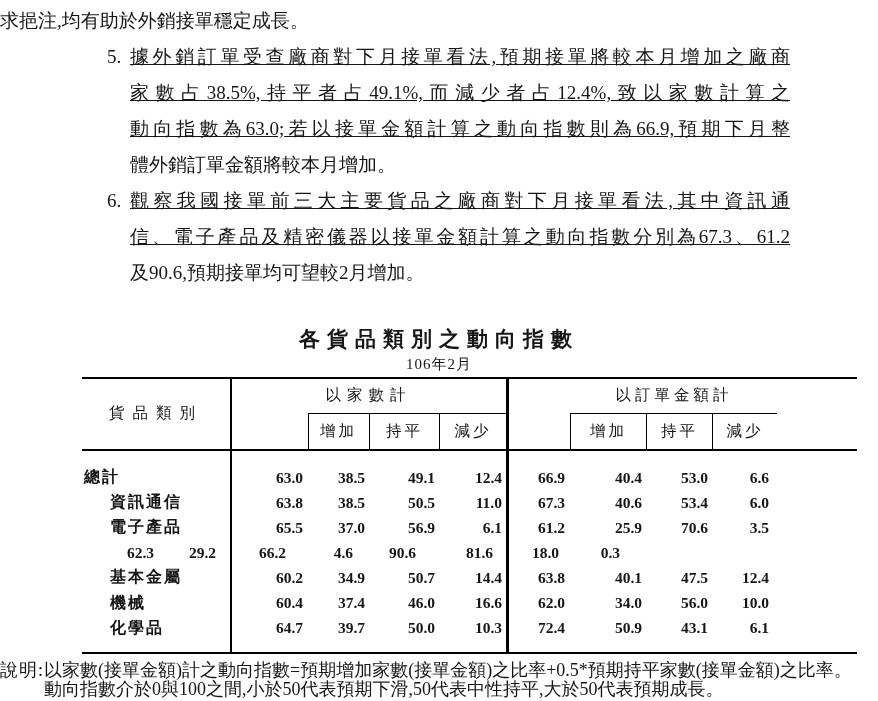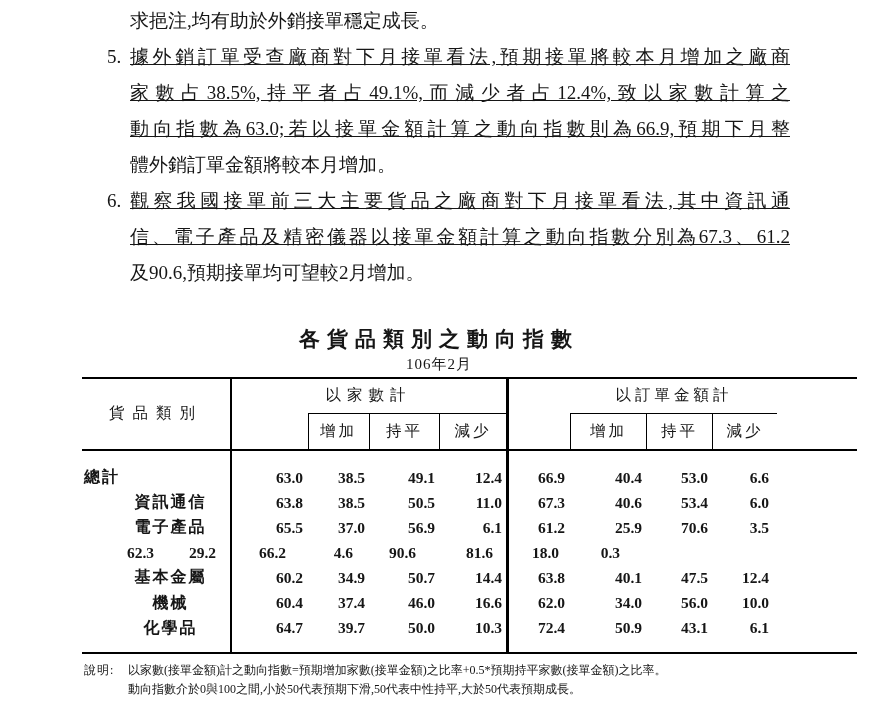--- a/index.html
+++ b/index.html
@@ -3,21 +3,21 @@
 <meta charset="utf-8">
 <style>
   html,body{margin:0;padding:0;}
   body{
     width:878px;height:701px;background:#ffffff;color:#161616;
     font-family:"Liberation Serif","DejaVu Serif",serif;
     overflow:hidden;position:relative;
   }
   
   .text-block{padding-top:3px;}
-  .intro{margin-left:130px;width:660px;height:36px;line-height:36px;font-size:19px;}
+  .intro{width:660px;height:36px;line-height:36px;font-size:19px;}
   .item{display:flex;margin-left:107px;}
   .marker{width:23px;font-size:19px;line-height:36px;flex:none;}
   .lines{width:660px;}
   .line{font-size:19px;line-height:36px;height:36px;white-space:nowrap;}
   .just{text-align:justify;text-align-last:justify;white-space:normal;text-decoration:underline;}
   
   .tbl-title{margin-top:34px;text-align:center;font-size:21px;font-weight:700;letter-spacing:7px;}
   .tbl-sub{text-align:center;font-size:15px;margin-top:2px;letter-spacing:1px;}
   
   .tbl{position:relative;margin-left:82px;margin-top:3px;width:775px;height:277px;}
@@ -35,26 +35,26 @@
   .hcell{position:absolute;display:flex;align-items:center;justify-content:center;font-size:15.5px;}
   .h-cat{left:0;top:0;width:148px;height:72px;letter-spacing:8px;}
   .h-g1{left:149px;top:0;width:275px;height:36px;letter-spacing:6px;}
   .h-g2{left:427px;top:0;width:330px;height:36px;letter-spacing:4px;}
   .h-s{top:36px;height:37px;letter-spacing:3px;}
   .h-s1a{left:226px;width:61px;} .h-s1b{left:288px;width:69px;} .h-s1c{left:358px;width:66px;}
   .h-s2a{left:489px;width:75px;} .h-s2b{left:565px;width:65px;} .h-s2c{left:631px;width:64px;}
   .tbody{position:absolute;left:0;top:88px;width:775px;font-weight:bold;}
   .brow{display:flex;height:25.1px;align-items:center;}
   .rlabel{width:149px;flex:none;padding-left:2px;box-sizing:border-box;font-size:16px;letter-spacing:2px;}
-  .ind .rlabel{padding-left:28px;text-align:center;}
+  .ind .rlabel{padding-left:28px;}
   .num{flex:none;text-align:right;font-size:15.5px;box-sizing:border-box;padding-right:5px;}
   .n1{width:77px;} .n2{width:62px;} .n3{width:70px;} .n4{width:67px;}
   .n5{width:63px;} .n6{width:77px;} .n7{width:66px;} .n8{width:64px;padding-right:8px;}
   
-  .notes{display:flex;margin-left:84px;margin-top:7px;font-size:12px;line-height:19px;font-family:Liberation Serif, serif;}
+  .notes{display:flex;margin-top:7px;font-size:18px;line-height:19px;font-family:Liberation Serif, serif;}
   .notes-label{width:44px;flex:none;letter-spacing:1px;}
   .notes-lines{width:740px;}
   .note-line{white-space:nowrap;}
 </style>
 </head>
 <body>
 
 <div class="text-block">
   <div class="intro">求挹注,均有助於外銷接單穩定成長。</div>
 

